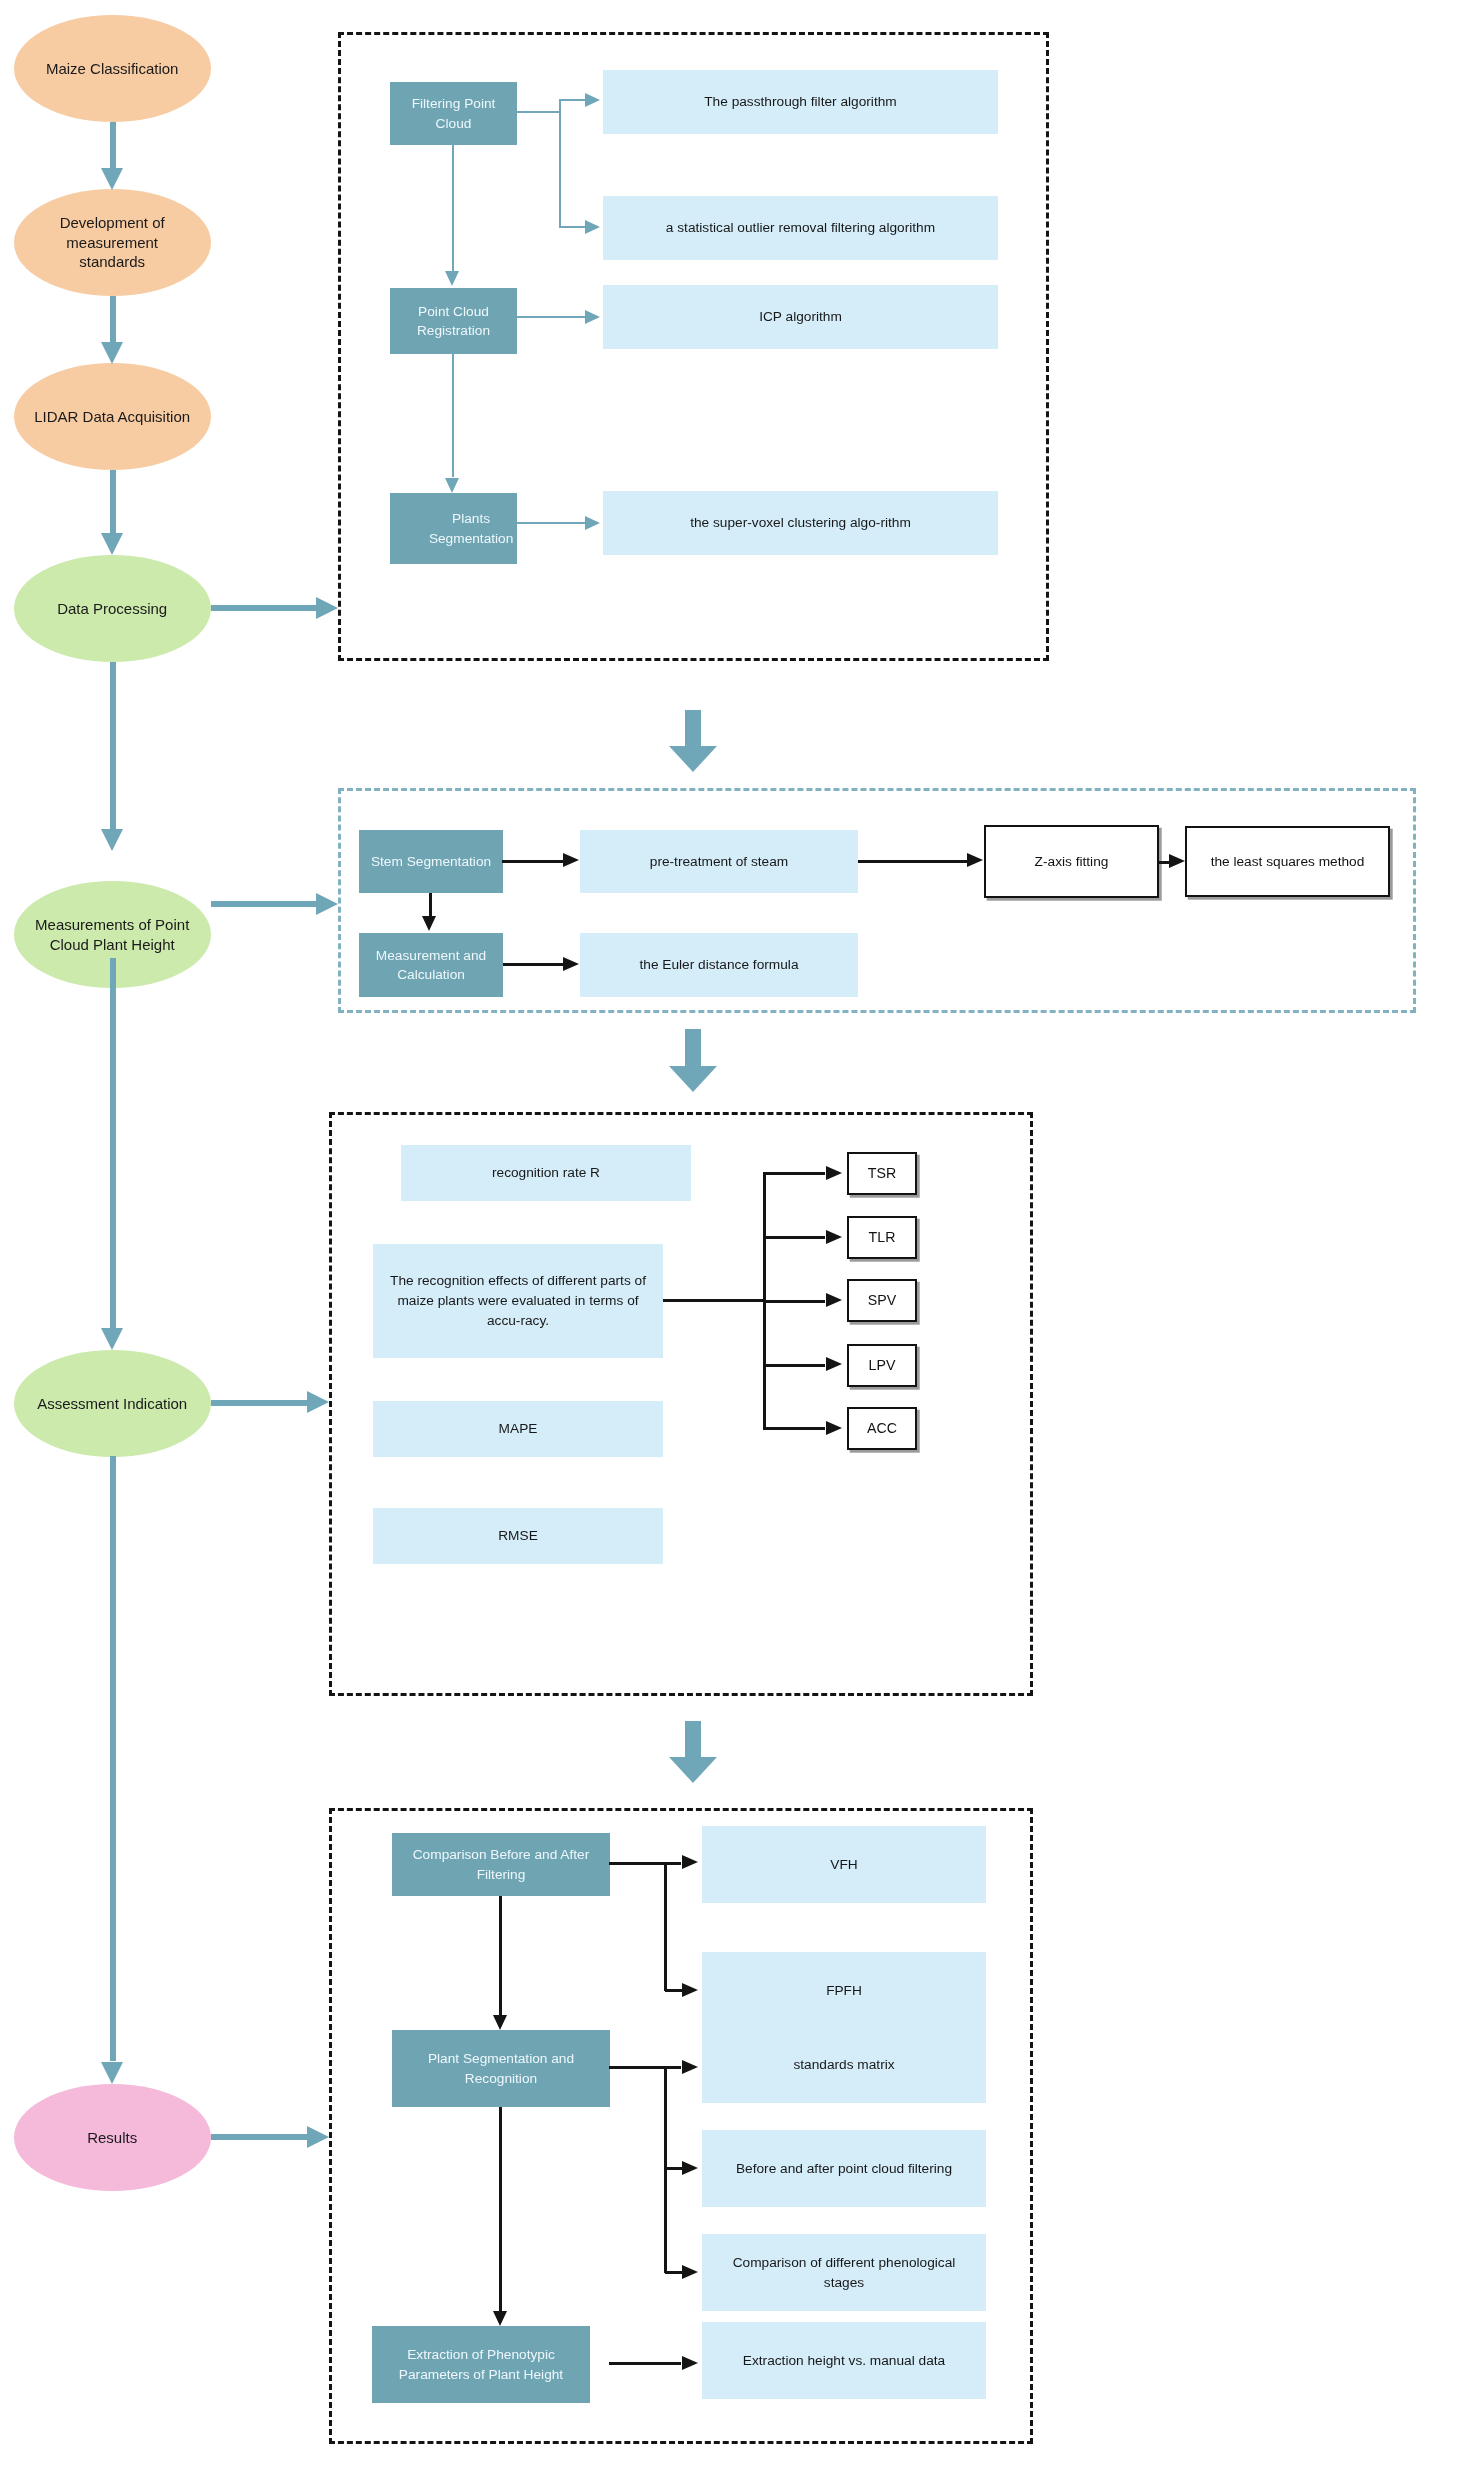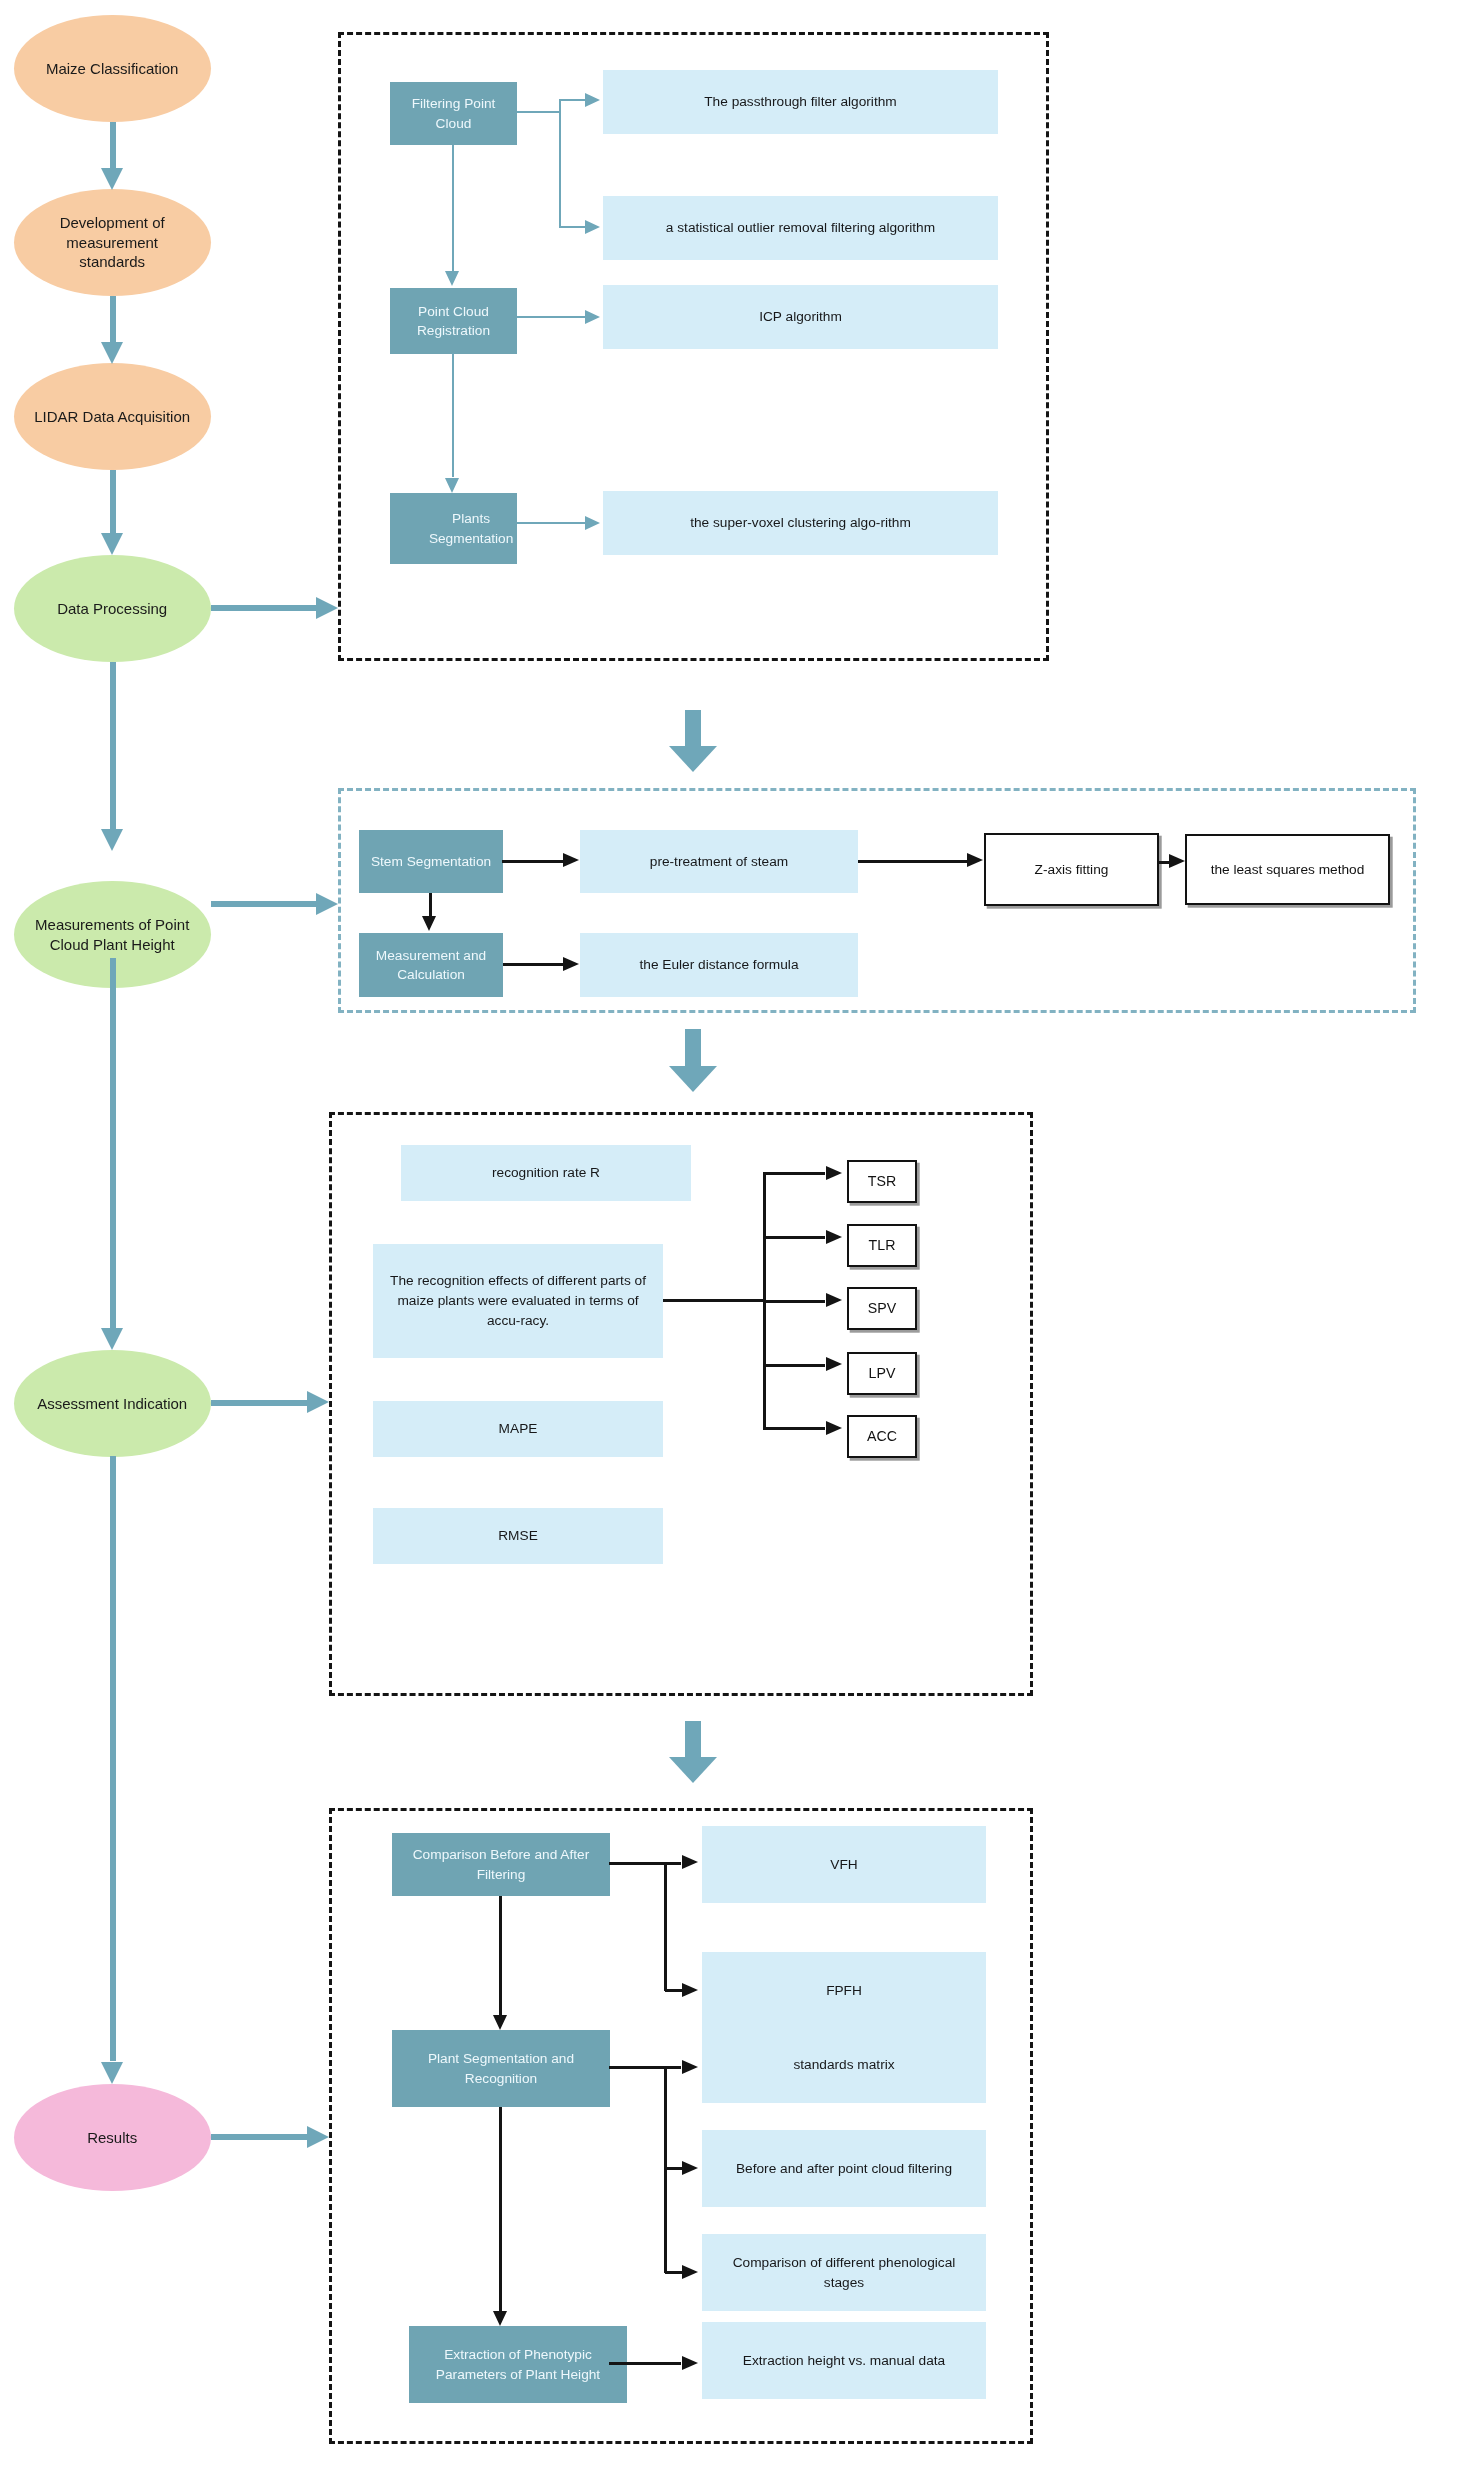--- a/index.html
+++ b/index.html
@@ -24,21 +24,21 @@
   }
   .lb{
     position:absolute;background:var(--c-light);color:#17181a;
     display:flex;align-items:center;justify-content:center;text-align:center;
     font-size:13.7px;line-height:1.45;padding:3.3px 11px;box-sizing:border-box;
   }
   .wb{
     position:absolute;background:#ffffff;border:2.2px solid #121212;
     box-shadow:2.7px 2.7px 0 #9b9b9b;
     display:flex;align-items:center;justify-content:center;text-align:center;
-    font-size:13.7px;line-height:1.3;color:#121212;padding:2.2px 5.5px;box-sizing:border-box;margin-top:8px;
+    font-size:13.7px;line-height:1.3;color:#121212;padding:2.2px 5.5px;box-sizing:border-box;
   }
   .metric{font-size:14.2px;}
   
   .dashK{position:absolute;border:3.8px dashed var(--c-black);box-sizing:border-box;background:transparent;}
   .dashT{position:absolute;border:3.8px dashed var(--c-tealdash);box-sizing:border-box;background:transparent;}
   
   .lnK{position:absolute;background:var(--c-black);}
   .lnT{position:absolute;background:var(--c-arrow);}
   
   .hd{position:absolute;width:0;height:0;}
@@ -167,21 +167,21 @@
 
   <div class="dashK" style="left:329px;top:1808px;width:704px;height:636px;"></div>
 
   <div class="tb" style="left:392px;top:1833px;width:218px;height:63px;">Comparison Before and After Filtering</div>
   <div class="lb" style="left:702px;top:1826px;width:284px;height:77px;">VFH</div>
   <div class="lb" style="left:702px;top:1952px;width:284px;height:77px;">FPFH</div>
   <div class="tb" style="left:392px;top:2030px;width:218px;height:77px;">Plant Segmentation and Recognition</div>
   <div class="lb" style="left:702px;top:2026px;width:284px;height:77px;">standards matrix</div>
   <div class="lb" style="left:702px;top:2130px;width:284px;height:77px;">Before and after point cloud filtering</div>
   <div class="lb" style="left:702px;top:2234px;width:284px;height:77px;">Comparison of different phenological stages</div>
-  <div class="tb" style="left:409px;top:2326px;width:218px;height:77px;">Extraction of Phenotypic Parameters of Plant Height</div>
+  <div class="tb" style="left:372px;top:2326px;width:218px;height:77px;">Extraction of Phenotypic Parameters of Plant Height</div>
   <div class="lb" style="left:702px;top:2322px;width:284px;height:77px;">Extraction height vs. manual data</div>
 
   <div class="lnK" style="left:609px;top:1862px;width:72px;height:2.7px;"></div>
   <div class="hd hrK" style="left:682px;top:1855px;"></div>
   <div class="lnK" style="left:664px;top:1862px;width:2.7px;height:129px;"></div>
   <div class="lnK" style="left:665px;top:1989px;width:17px;height:2.7px;"></div>
   <div class="hd hrK" style="left:682px;top:1983px;"></div>
   <div class="lnK" style="left:499px;top:1896px;width:2.7px;height:119px;"></div>
   <div class="hd hdK" style="left:493px;top:2015px;"></div>
   <div class="lnK" style="left:609px;top:2066px;width:72px;height:2.7px;"></div>

